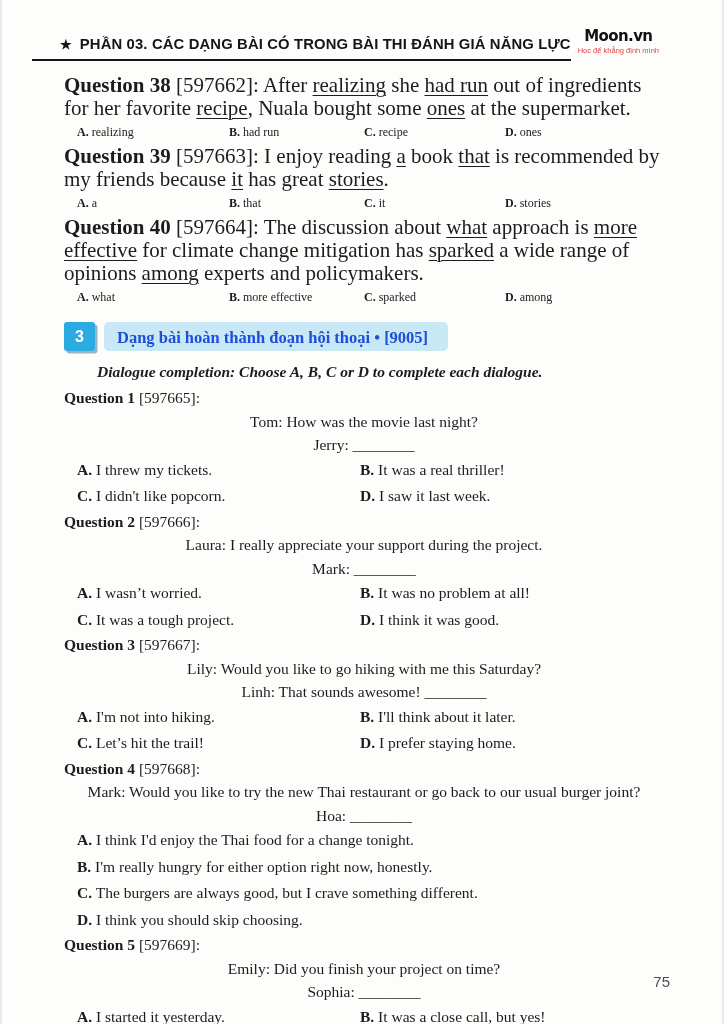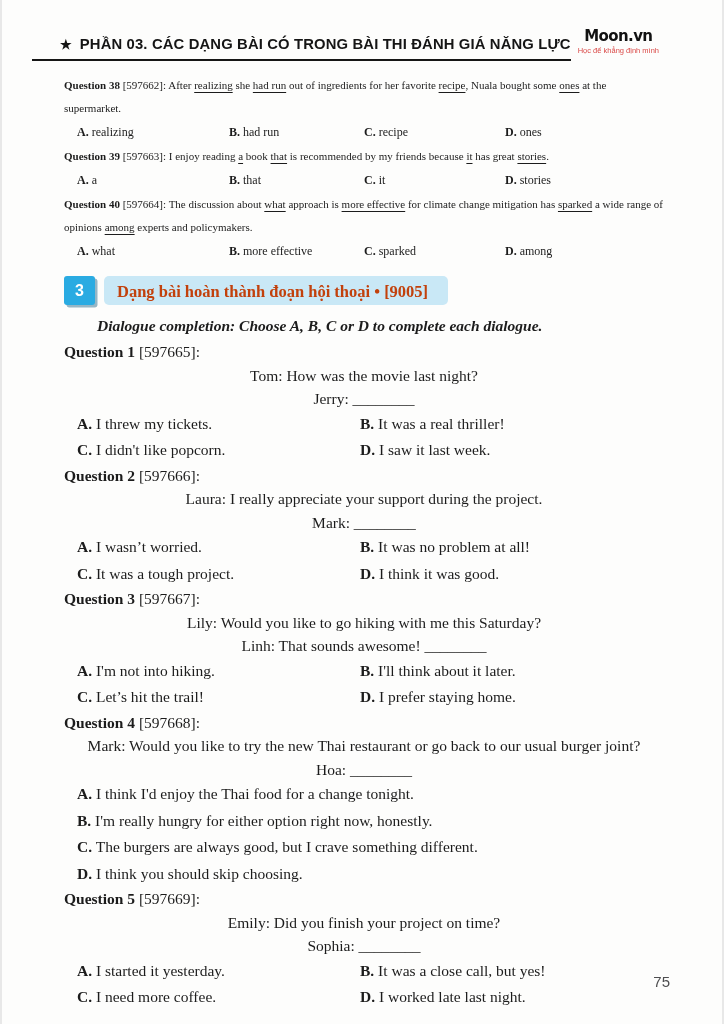--- a/index.html
+++ b/index.html
@@ -29,21 +29,21 @@
   .star { margin-right: 8px; font-size: 13px; }
   .logo-box { width: 128px; text-align: center; padding-bottom: 6px; }
   .logo-text {
     font-family: "DejaVu Sans", sans-serif;
     font-weight: bold; font-size: 15px; letter-spacing: -0.6px; color: #111;
     line-height: 18px;
   }
   .logo-tagline { font-family: "Liberation Sans", sans-serif; font-size: 7.5px; color: #da4a48; margin-top: 1px; }
   
   .content { padding: 13px 58px 0 62px; }
-  .q-para { font-size: 11px; line-height: 23px; }
+  .q-para { font-size: 21px; line-height: 23px; }
   .b { font-weight: bold; }
   .u { text-decoration: underline; text-underline-offset: 2.5px; text-decoration-thickness: 1.3px; }
   .opts4 {
     display: grid;
     grid-template-columns: 152px 135px 141px auto;
     padding-left: 13px;
     font-size: 12px; line-height: 23px;
     margin: 1px 0 1px;
   }
   .opt { white-space: nowrap; }
@@ -55,21 +55,21 @@
     color: #fff;
     font-family: "Liberation Sans", sans-serif;
     font-weight: bold; font-size: 16px;
     display: flex; align-items: center; justify-content: center;
     border-radius: 3px;
     box-shadow: 2.5px 2.5px 0 rgba(25, 95, 130, 0.45);
   }
   .band {
     margin-left: 9px;
     background: #c9e8f6;
-    color: #c2410c;
+    color: #1d4ed8;
     font-weight: bold; font-size: 16.5px;
     padding: 3px 20px 0 13px;
     height: 29px;
     border-radius: 5px;
     display: flex; align-items: center;
   }
   .instruction {
     font-weight: bold; font-style: italic;
     font-size: 15.5px; line-height: 23px;
     padding-left: 33px;

